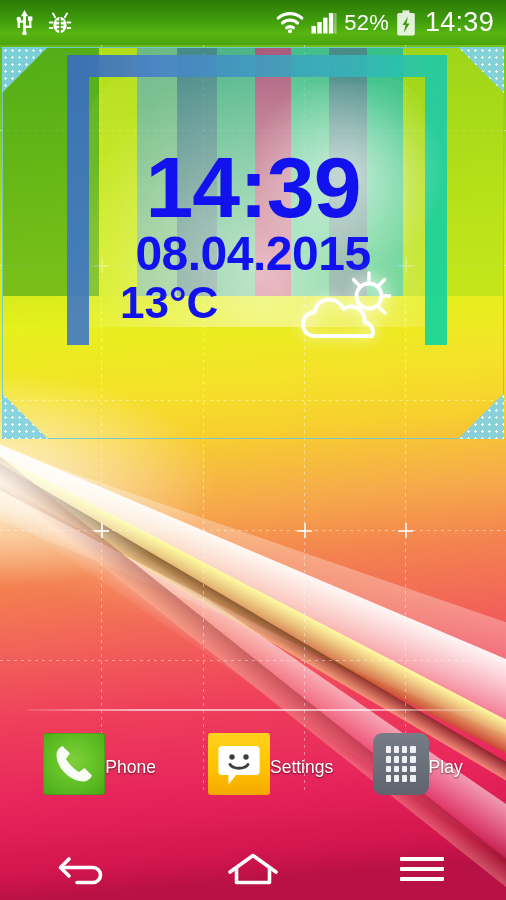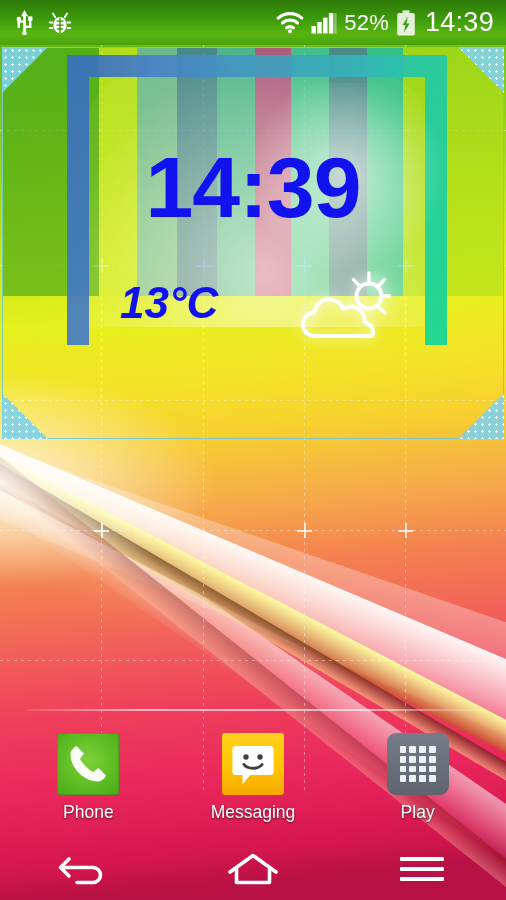--- a/index.html
+++ b/index.html
@@ -237,21 +237,20 @@
     line-height: 1;
     letter-spacing: -0.5px;
   }
   #wtemp {
     position: absolute;
     left: 117px; top: 233px;
     font-size: 44px;
     font-weight: bold;
     color: #1212ee;
     line-height: 1;
-    font-style: italic;
   }
   #wweather {
     position: absolute;
     left: 296px; top: 222px;
     width: 92px; height: 76px;
     filter: drop-shadow(0 0 7px rgba(255,255,255,0.95));
   }
 
   
   #dock-divider {
@@ -266,21 +265,21 @@
     width: 506px; height: 100px;
     display: flex;
     align-items: flex-start;
     justify-content: space-around;
     padding: 0 6px;
     box-sizing: border-box;
   }
   .dock-app {
     width: 90px;
     display: flex;
-    flex-direction: column;
+    flex-direction: row;
     align-items: center;
   }
   .app-icon {
     width: 62px; height: 62px;
     position: relative;
   }
   .app-label {
     margin-top: 7px;
     font-size: 17.5px;
     color: #ffffff;
@@ -372,20 +371,21 @@
         <div class="bar" style="width: 38px; background: rgb(47, 192, 196);"></div>
         <div class="bar" style="width: 38px; background: rgb(53, 112, 196);"></div>
         <div class="bar" style="width: 36px; background: rgb(23, 191, 192);"></div>
         <div class="bar" style="width: 100px; background: rgb(179, 224, 26);"></div>
       </div>
     <div id="arch-outer"></div>
     <div id="arch-inner"></div>
     <div id="arch-shine"></div>
 
     <div id="wtime">14:39</div>
+    <div id="wdate">08.04.2015</div>
     <div id="wtemp">13°C</div>
 
     <svg id="wweather" viewBox="0 0 92 76">
       <g stroke="#ffffff" stroke-width="3.4" fill="none" stroke-linecap="round">
         <line x1="70" y1="3" x2="70" y2="12"></line>
         <line x1="85.5" y1="9.5" x2="79.5" y2="16"></line>
         <line x1="92" y1="26" x2="83.5" y2="26"></line>
         <line x1="86" y1="43" x2="79.5" y2="37"></line>
         <line x1="54.5" y1="9.5" x2="60.5" y2="16"></line>
       </g>
@@ -480,21 +480,21 @@
       <div class="app-icon" id="ic-messaging">
         <svg width="62" height="62" viewBox="0 0 62 62">
           <path d="M14 13 L48 13 A3.6 3.6 0 0 1 51.6 16.6 L51.6 38.5
                    A3.6 3.6 0 0 1 48 42.1 L28 42.1 L20.5 51.5 L20.5 42.1 L14 42.1
                    A3.6 3.6 0 0 1 10.4 38.5 L10.4 16.6 A3.6 3.6 0 0 1 14 13 Z" fill="#ffffff"></path>
           <circle cx="24" cy="24" r="2.7" fill="#3e3e3e"></circle>
           <circle cx="38" cy="24" r="2.7" fill="#3e3e3e"></circle>
           <path d="M22 31.5 C25.5 36.5 36.5 36.5 40 31.5" stroke="#3e3e3e" stroke-width="2.9" fill="none" stroke-linecap="round"></path>
         </svg>
       </div>
-      <div class="app-label">Messaging</div>
+      <div class="app-label">Settings</div>
     </div>
 
     <div class="dock-app">
       <div class="app-icon" id="ic-apps">
           <span class="apps-dot"></span>
           <span class="apps-dot"></span>
           <span class="apps-dot"></span>
           <span class="apps-dot"></span>
           <span class="apps-dot"></span>
           <span class="apps-dot"></span>

